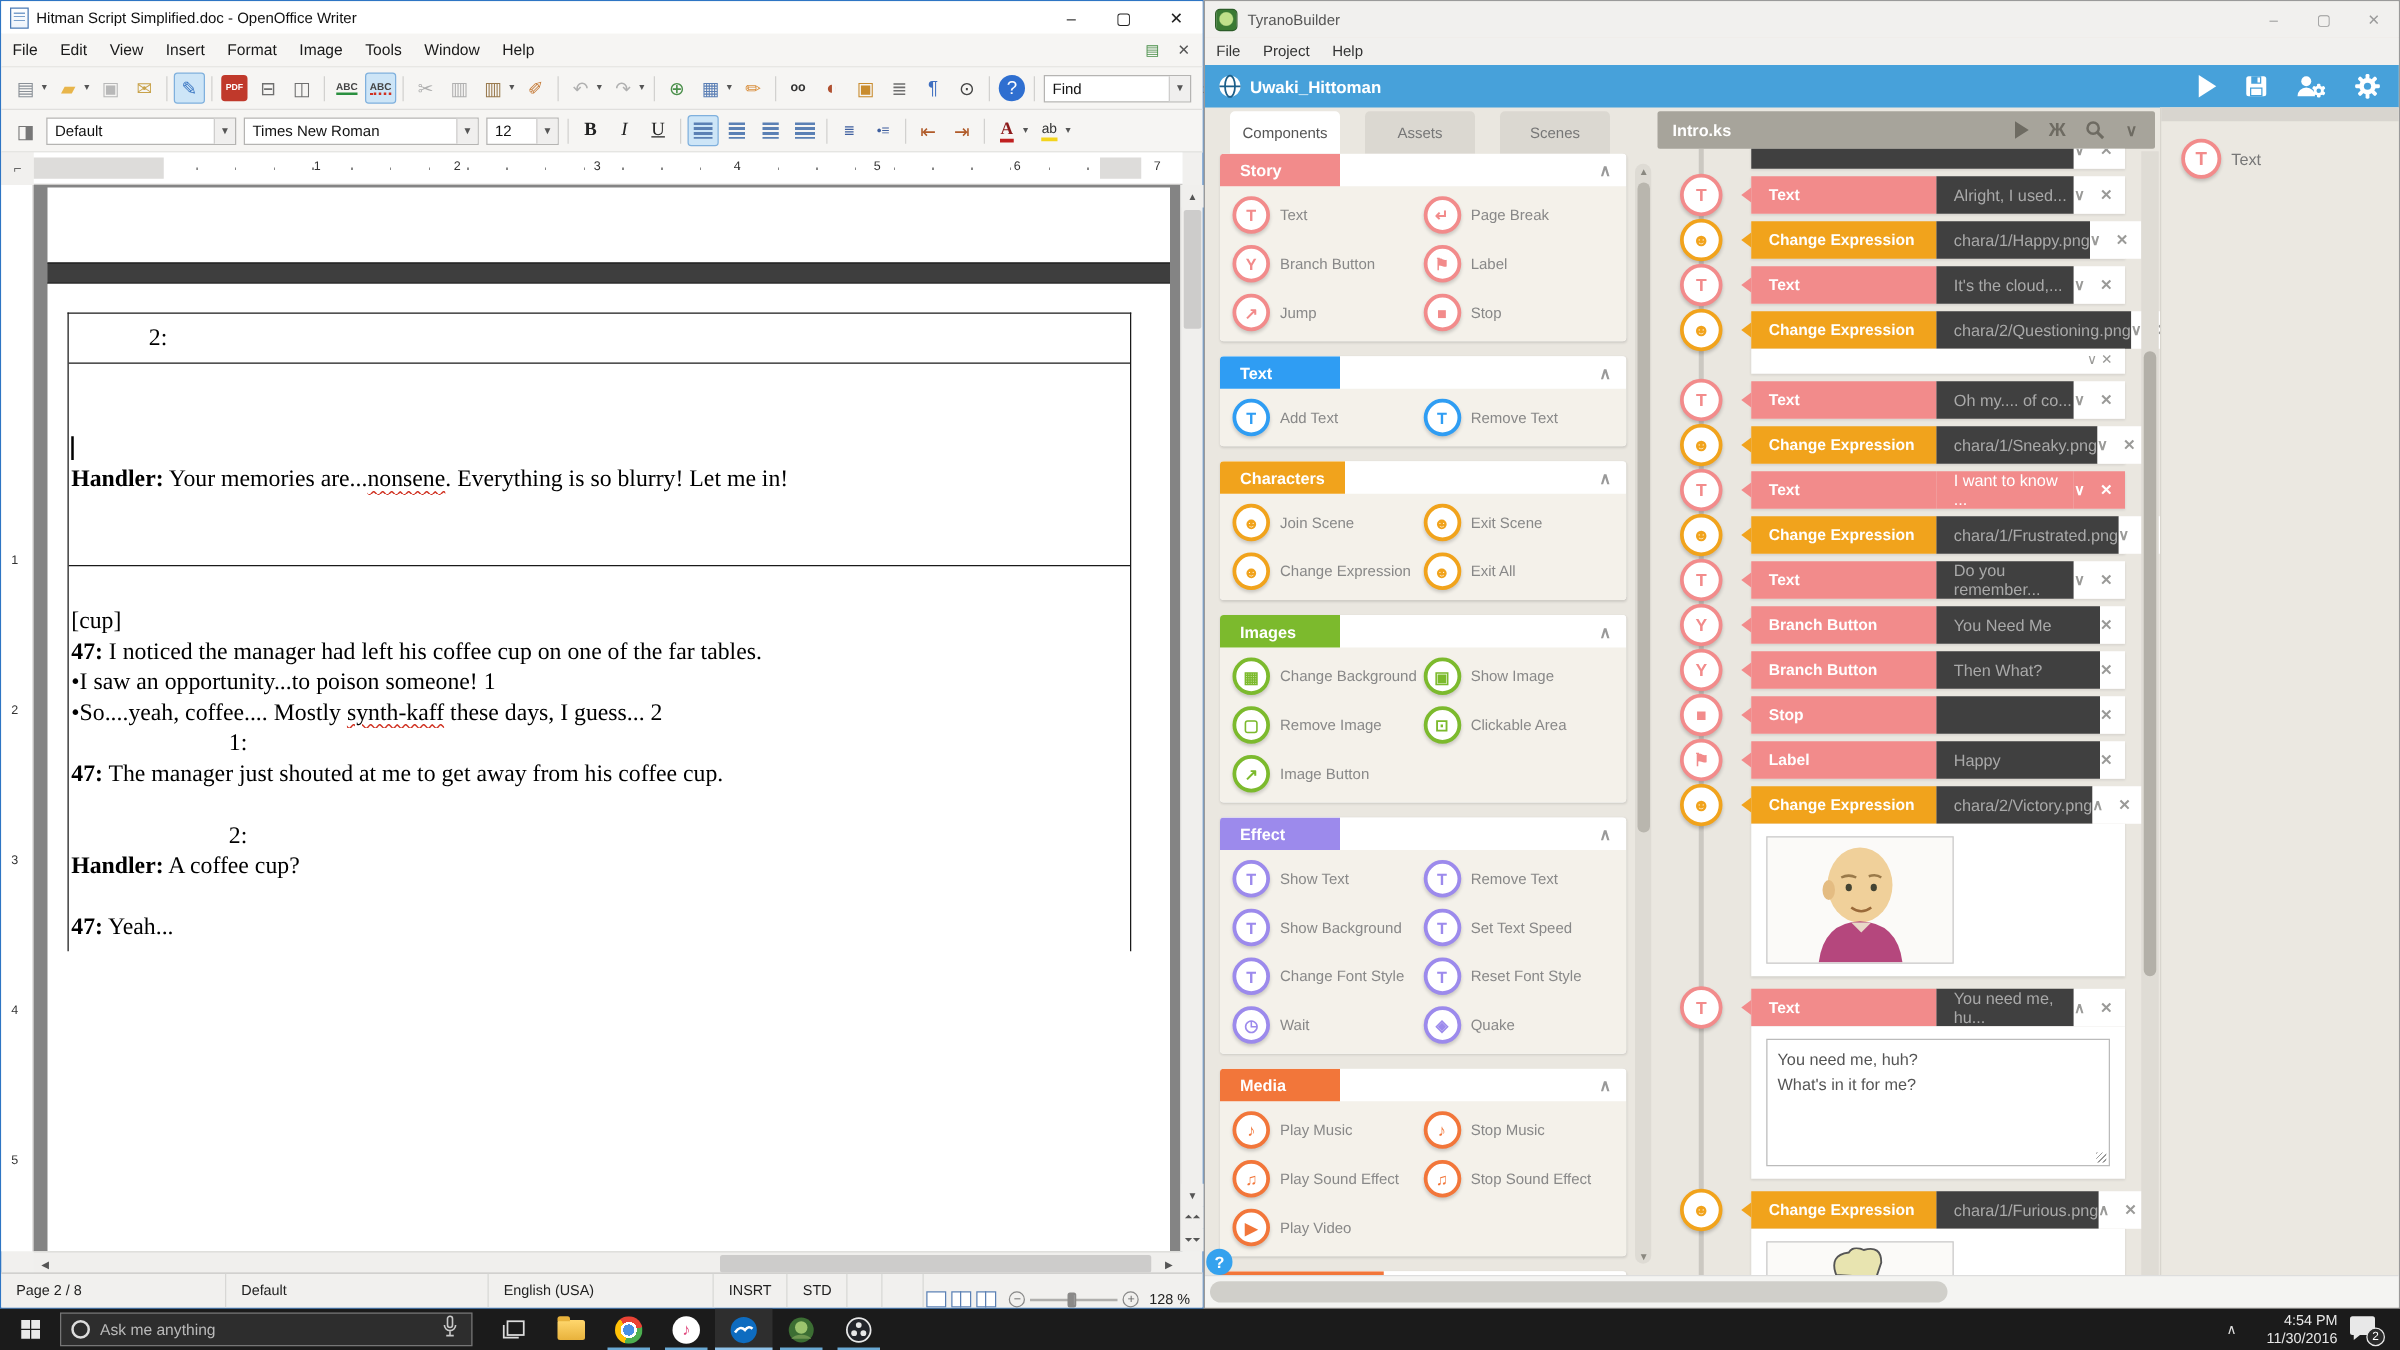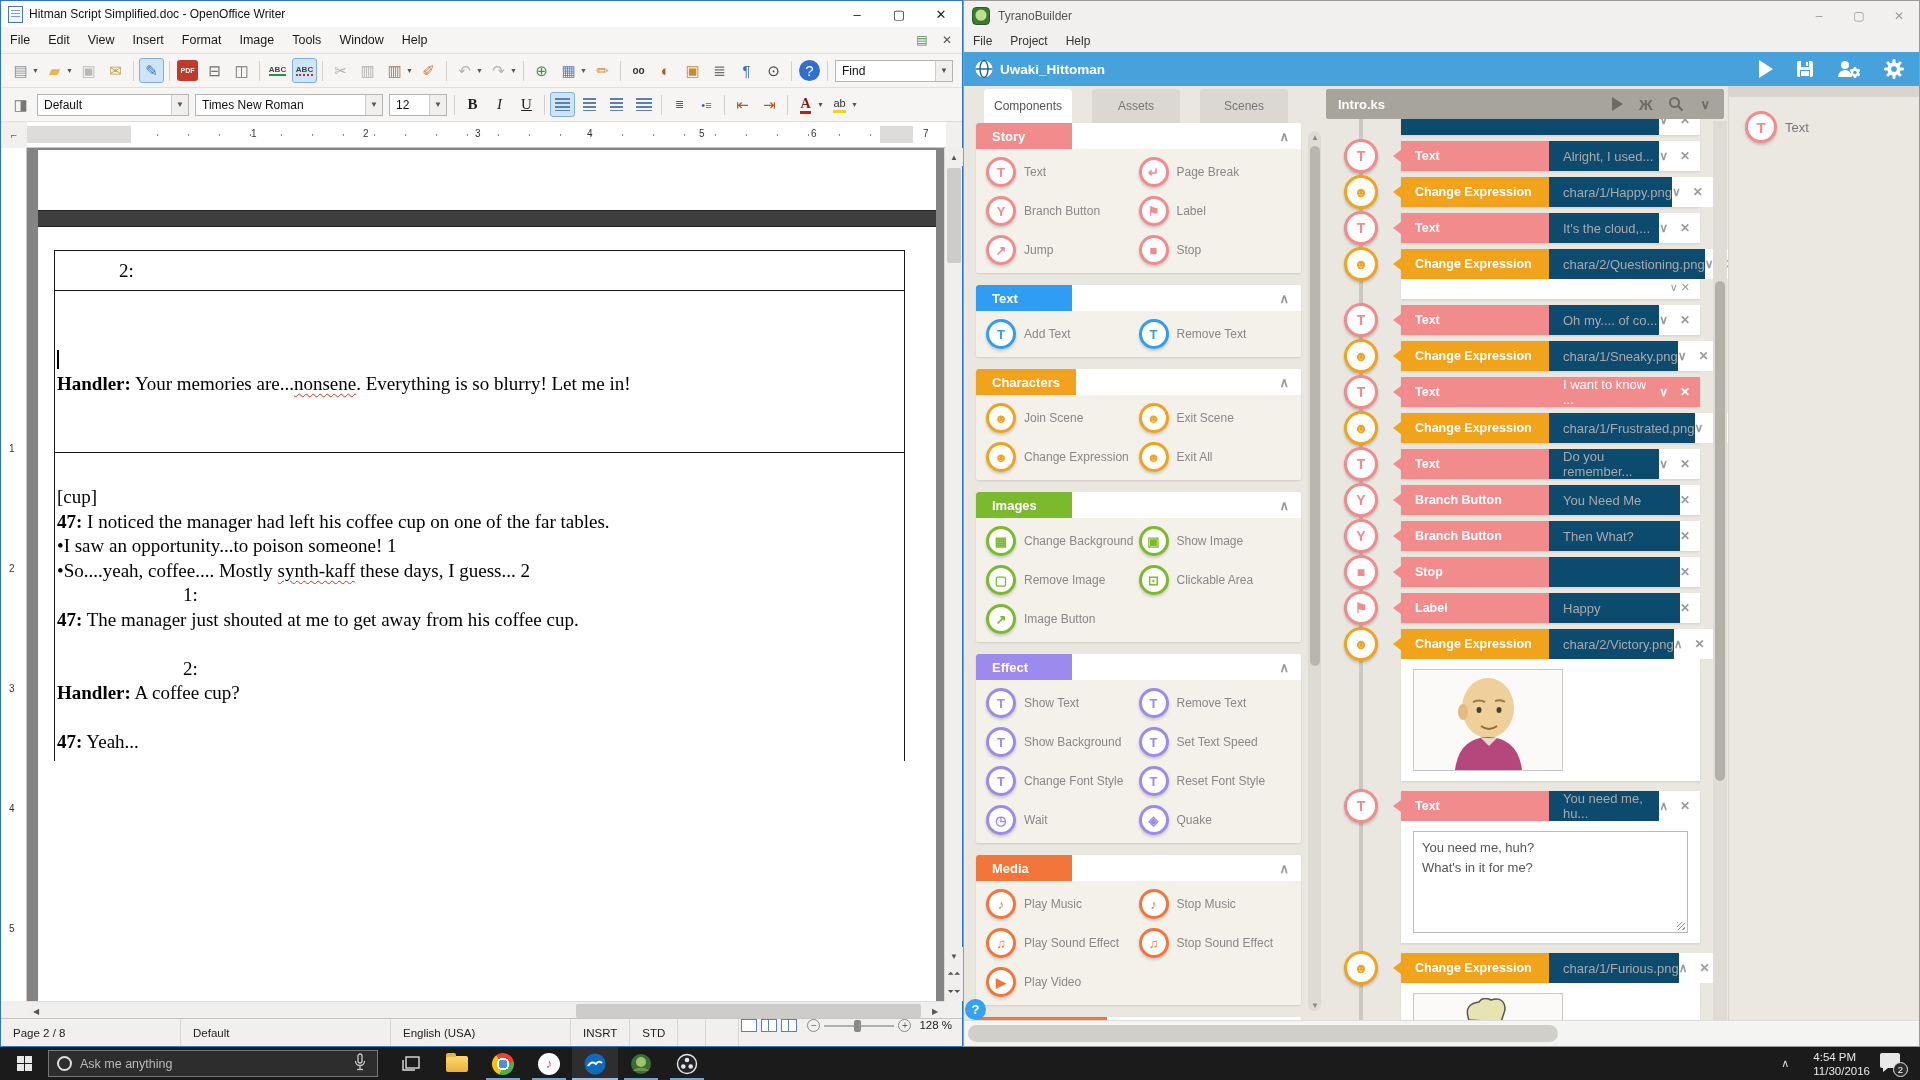--- a/index.html
+++ b/index.html
@@ -56,21 +56,21 @@
 
   
   #w-vscroll{ position:absolute; right:0; top:147px; width:18px; height:853px; background:#f0efed; border-left:1px solid #dcdbd9;}
   .sbtn{ position:absolute; left:0; width:18px; height:18px; display:flex; align-items:center; justify-content:center; font-size:8px; color:#555; background:#f0efed;}
   #w-vthumb{ position:absolute; left:2px; top:20px; width:14px; height:95px; background:#cdcccb; border-radius:2px;}
   #w-hscroll{ position:absolute; left:26px; right:18px; top:1000px; height:18px; background:#f0efed; border-top:1px solid #dcdbd9;}
   #w-hthumb{ position:absolute; left:549px; width:345px; top:2px; height:14px; background:#cdcccb; border-radius:2px;}
   .hsbtn{ position:absolute; top:0; width:18px; height:18px; display:flex;align-items:center;justify-content:center; font-size:8px; color:#555;}
 
   
-  #w-status{ position:absolute; left:0; right:0; bottom:0; height:28px; background:#f1f0ee; border-top:1px solid #c6c5c3; display:flex; align-items:flex-start; font-size:11.5px; color:#222;}
+  #w-status{ position:absolute; left:0; right:0; bottom:0; height:28px; background:#f1f0ee; border-top:1px solid #c6c5c3; display:flex; align-items:flex-end; font-size:11.5px; color:#222;}
   .stseg{ padding:0 12px; height:100%; display:flex; align-items:center; border-right:1px solid #d8d7d5;}
   .stpad{ flex:1; height:100%; border-right:1px solid #d8d7d5;}
   .viewico{ width:16px;height:13px;border:1px solid #5b80b4;margin:0 2px;background:#fff; position:relative;}
   .viewico.two::after{content:"";position:absolute;left:6px;top:-1px;bottom:-1px;width:1px;background:#5b80b4;}
   .zslider{ display:flex; align-items:center; margin:0 8px;}
   .zcir{ width:13px;height:13px;border-radius:50%;border:1px solid #888;color:#666;font-size:10px;line-height:11px;text-align:center;}
   .ztrack{ width:70px;height:2px;background:#b0afad;margin:0 4px;position:relative;}
   .ztrack::before{content:"";position:absolute;left:30px;top:-5px;width:7px;height:12px;background:#8a8988;border-radius:2px;}
   .ztick{position:absolute;left:50%;top:-3px;width:1px;height:8px;background:#999;}
 
@@ -108,21 +108,21 @@
   #tb-scene{ position:absolute; left:362px; top:88px; width:402px; height:932px; }
   .scene-head{ position:absolute; left:0; top:0; right:4px; height:30px; background:#a7a49b; border-radius:2px; display:flex; align-items:center; color:#fff; font-weight:bold; font-size:13px; padding-left:12px;}
   .scene-icons{ margin-left:auto; display:flex; align-items:center; gap:16px; padding-right:14px; color:#6e6b62; font-weight:bold;}
   .sh-play{width:0;height:0;border-left:11px solid #6e6b62;border-top:7px solid transparent;border-bottom:7px solid transparent;}
   #tb-timeline{ position:absolute; left:0; top:30px; right:0; bottom:0; overflow:hidden; }
   .tl-line{ position:absolute; left:33px; top:0; bottom:0; width:4px; background:#cbc8c1; }
   .tl-row{ position:absolute; left:75px; right:28px; height:30px; display:flex; box-shadow:0 1px 2px rgba(0,0,0,.10);}
   .tl-node{ position:absolute; left:18px; width:34px; height:34px; border-radius:50%; background:#fff; border:3px solid; display:flex; align-items:center; justify-content:center; font-weight:bold; font-size:14px; box-shadow:0 2px 3px rgba(0,0,0,.2); }
   .tl-flag{ width:148px; color:#fff; font-weight:bold; font-size:12.5px; display:flex; align-items:center; padding-left:14px; position:relative; flex:none;}
   .tl-flag::before{ content:""; position:absolute; left:-8px; top:50%; margin-top:-6px; border-right:8px solid; border-top:6px solid transparent; border-bottom:6px solid transparent; border-right-color:inherit; }
-  .tl-val{ flex:1; background:#0c4a6e; display:flex; align-items:center; font-size:13px; color:#a9a9a9; padding-left:14px; }
+  .tl-val{ flex:1; background:#404040; display:flex; align-items:center; font-size:13px; color:#a9a9a9; padding-left:14px; }
   .tl-ctrl{ display:flex; align-items:center; gap:12px; padding-right:10px; color:#9a9a98; font-weight:bold; font-size:12px; background:#fff;}
   .tl-row.sel .tl-val, .tl-row.sel .tl-ctrl{ background:#f28b8b; color:#fff; }
   .tl-card{ position:absolute; left:75px; right:28px; background:#fff; box-shadow:0 1px 2px rgba(0,0,0,.10); padding:10px 12px;}
   .tl-imgbox{ width:150px; height:102px; border:1px solid #c8c8c8; background:#fbfaf8; display:flex; align-items:flex-end; justify-content:center; overflow:hidden;}
   .tl-edit{ width:100%; height:102px; border:1px solid #bbb; font-size:13px; color:#555; padding:6px 8px; font-family:"Liberation Sans",sans-serif; white-space:pre-line; position:relative; line-height:20px;}
   .rsz{ position:absolute; right:2px; bottom:2px; width:8px; height:8px; background:repeating-linear-gradient(135deg,#999 0 1px,transparent 1px 3px);}
   #tb-sscroll{ position:absolute; left:749px; top:120px; width:14px; height:900px; background:#dfdcd5;}
   #tb-sthumb{ position:absolute; left:751px; top:280px; width:10px; height:500px; background:#b3b0a8; border-radius:5px;}
 
   
@@ -149,21 +149,21 @@
   .ttile .ul{ position:absolute; left:6px; right:6px; bottom:0; height:2px; background:#6aa9d4; }
   .ttile.open .ul{ left:0; right:0; height:2.5px; background:#8ec1e8;}
   .folder{ width:22px; height:16px; background:linear-gradient(#ffd76e,#e8b23c); border-radius:2px; position:relative;}
   .folder::before{ content:""; position:absolute; left:0; top:-3px; width:10px; height:4px; background:#e8b23c; border-radius:2px 2px 0 0;}
   .chrome{ width:22px; height:22px; border-radius:50%;
     background: radial-gradient(circle, #4a90e2 0 4.5px, #fff 4.5px 6.5px, transparent 6.5px),
       conic-gradient(from -40deg, #ea4335 0 33%, #4caf50 33% 66%, #ffc107 66%);}
   .itunes{ width:22px; height:22px; border-radius:50%; background:#fff; display:flex; align-items:center; justify-content:center; color:#e0457b; font-size:13px; font-weight:bold;}
   .tray{ margin-left:auto; display:flex; align-items:center; color:#e8e8e8; }
   .chevup{ font-size:11px; padding:0 14px; color:#ddd;}
-  .clock{ font-size:11.5px; line-height:14px; padding:0 10px; }
+  .clock{ text-align:right; font-size:11.5px; line-height:14px; padding:0 10px; }
   .notif{ position:relative; width:26px; height:22px; margin-right:14px; }
   .notif .bubble{ position:absolute; left:0; top:0; width:20px; height:15px; background:#e8e8e8; border-radius:2px;}
   .notif .bubble::after{ content:""; position:absolute; left:3px; bottom:-4px; border-top:4px solid #e8e8e8; border-right:5px solid transparent;}
   .notif .badge{ position:absolute; right:-2px; bottom:-2px; width:15px; height:15px; border-radius:50%; background:#2b2b2b; border:1px solid #e8e8e8; color:#fff; font-size:9.5px; display:flex; align-items:center; justify-content:center;}
 </style>
 </head>
 <body>
 
 <div id="writer">
   <div class="w-titlebar">

